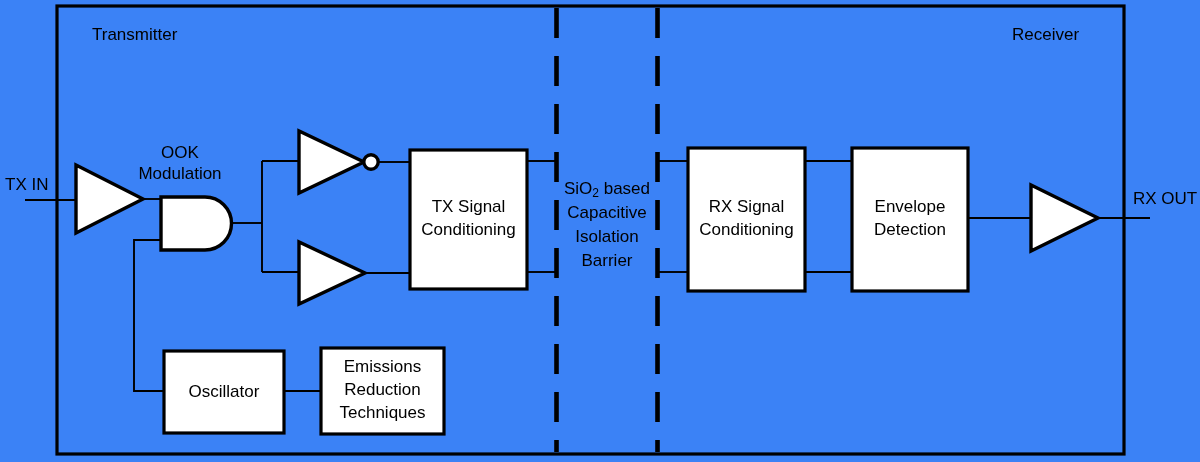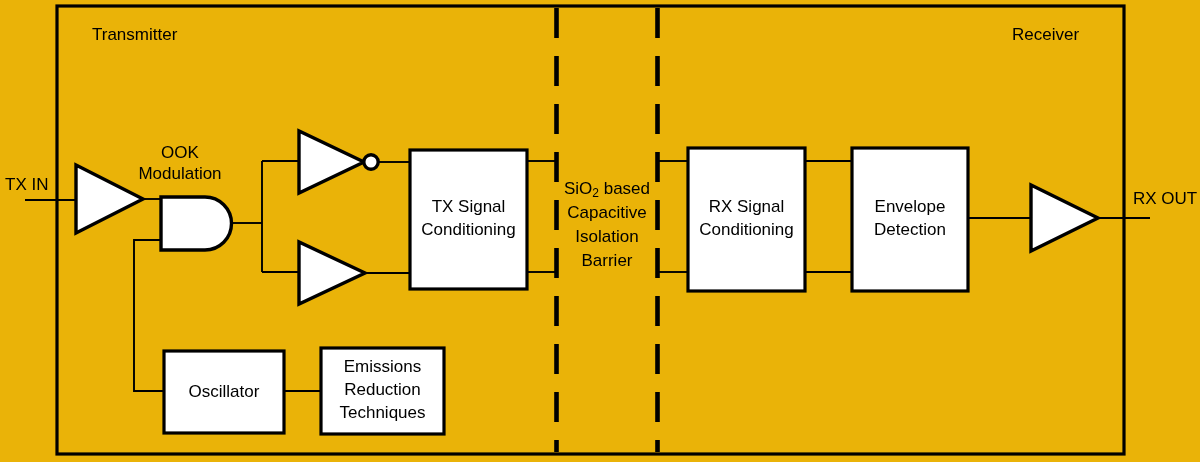--- a/index.html
+++ b/index.html
@@ -8,21 +8,21 @@
     padding: 0;
     background: #ffffff;
   }
   body {
     font-family: "Liberation Sans", sans-serif;
   }
   #diagram-root {
     position: relative;
     width: 1200px;
     height: 462px;
-    background: #eab308;
+    background: #3b82f6;
     overflow: hidden;
   }
   svg.diagram {
     display: block;
     width: 1200px;
     height: 462px;
   }
   .shape-outline {
     fill: #ffffff;
     stroke: #000000;

